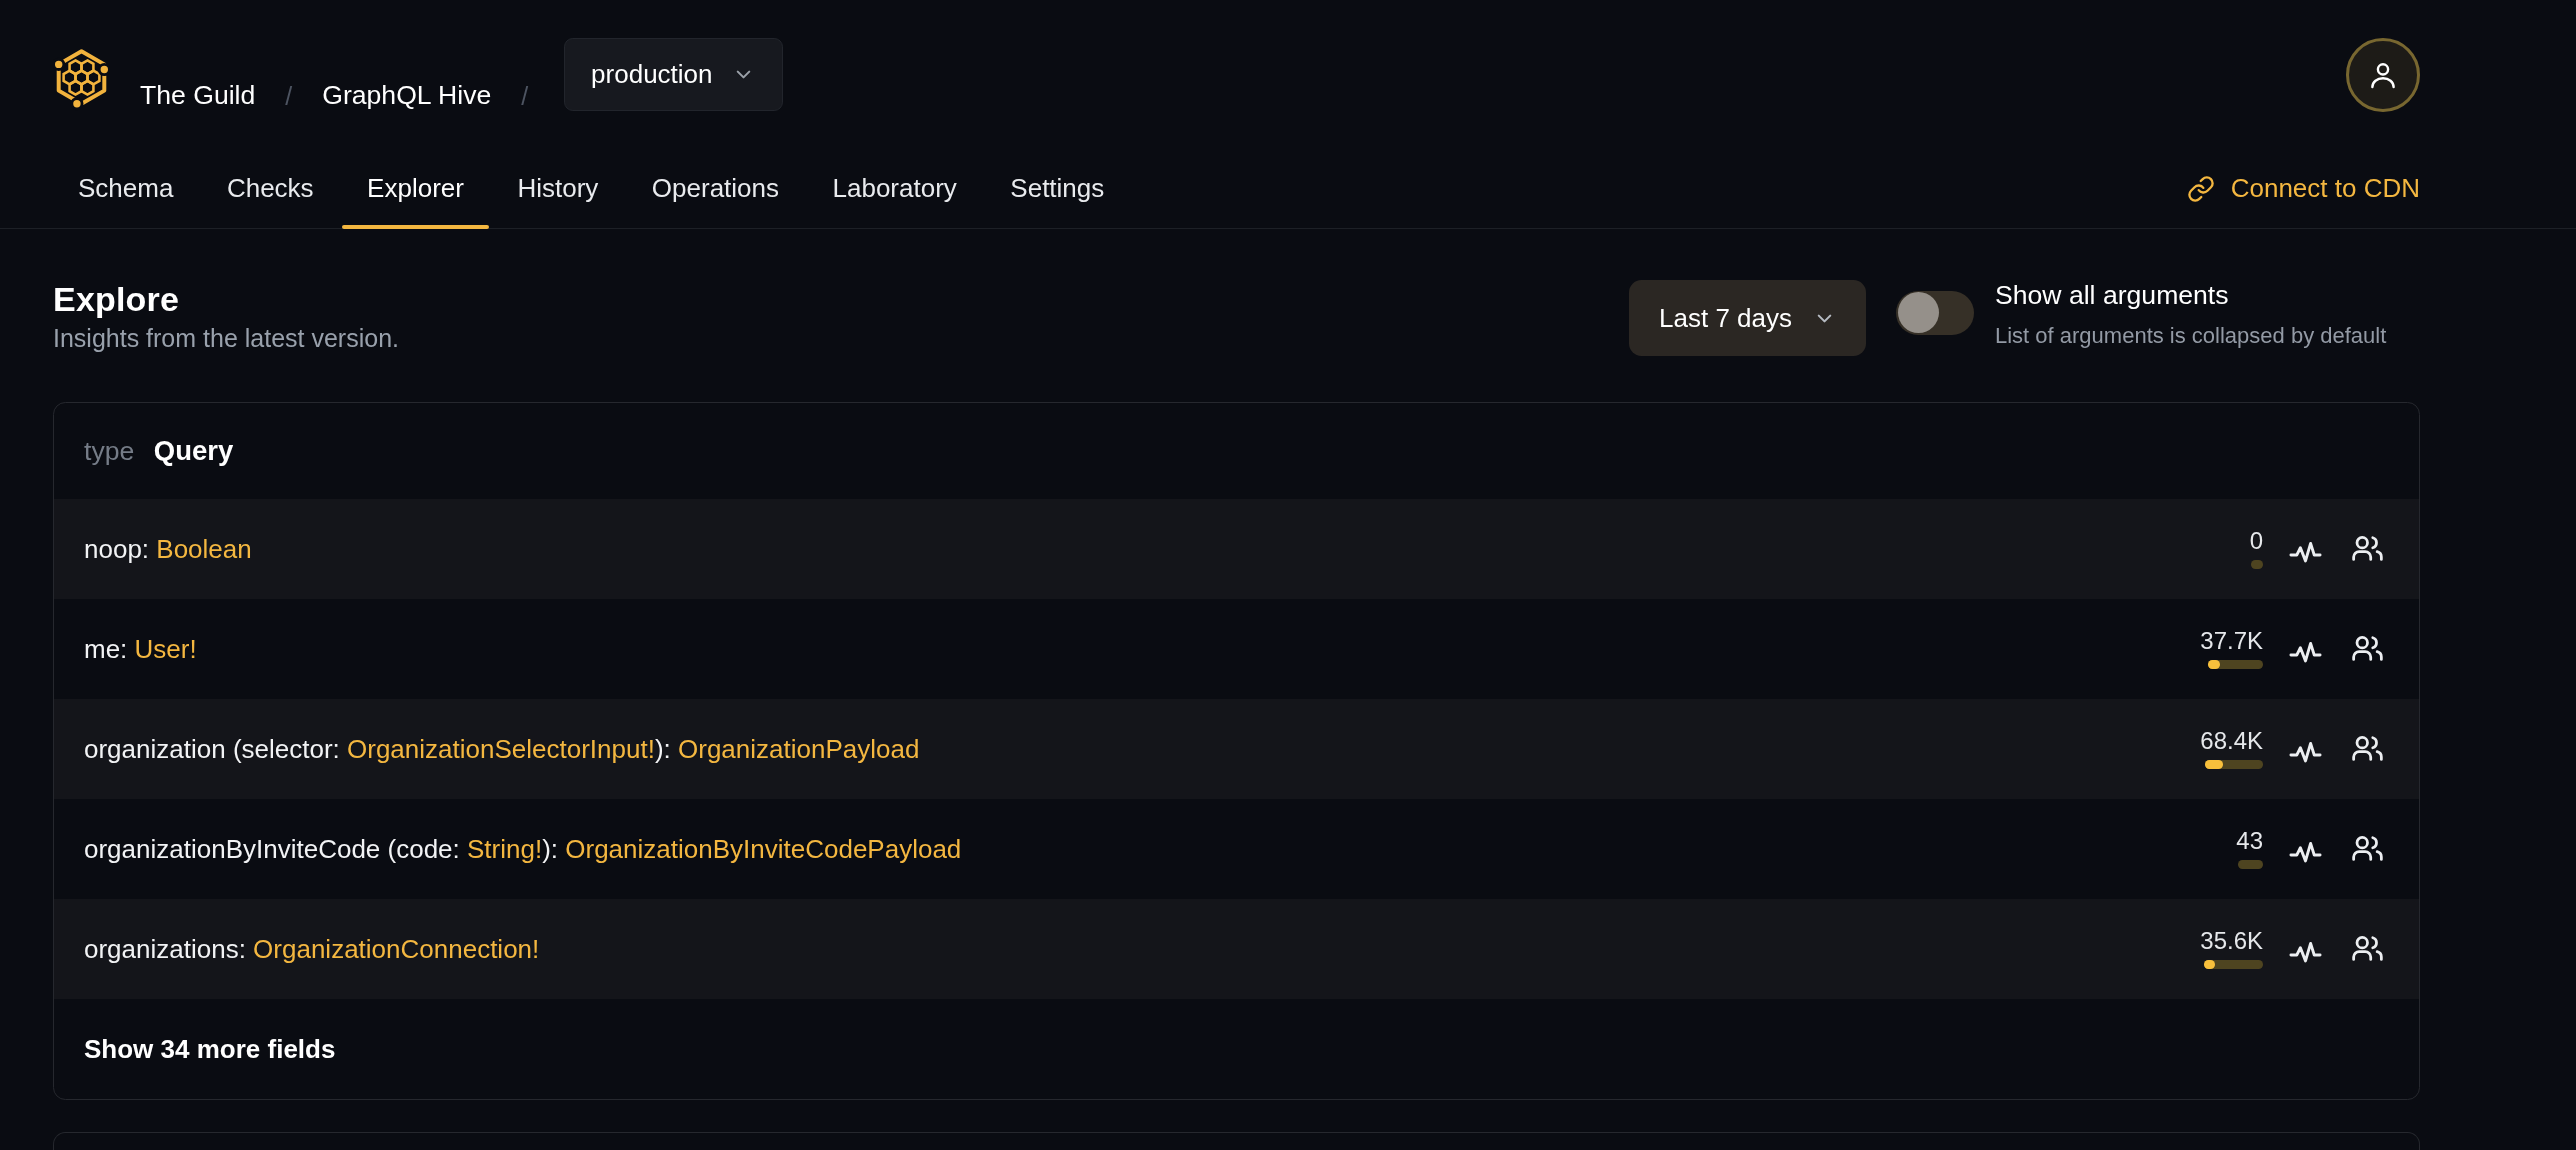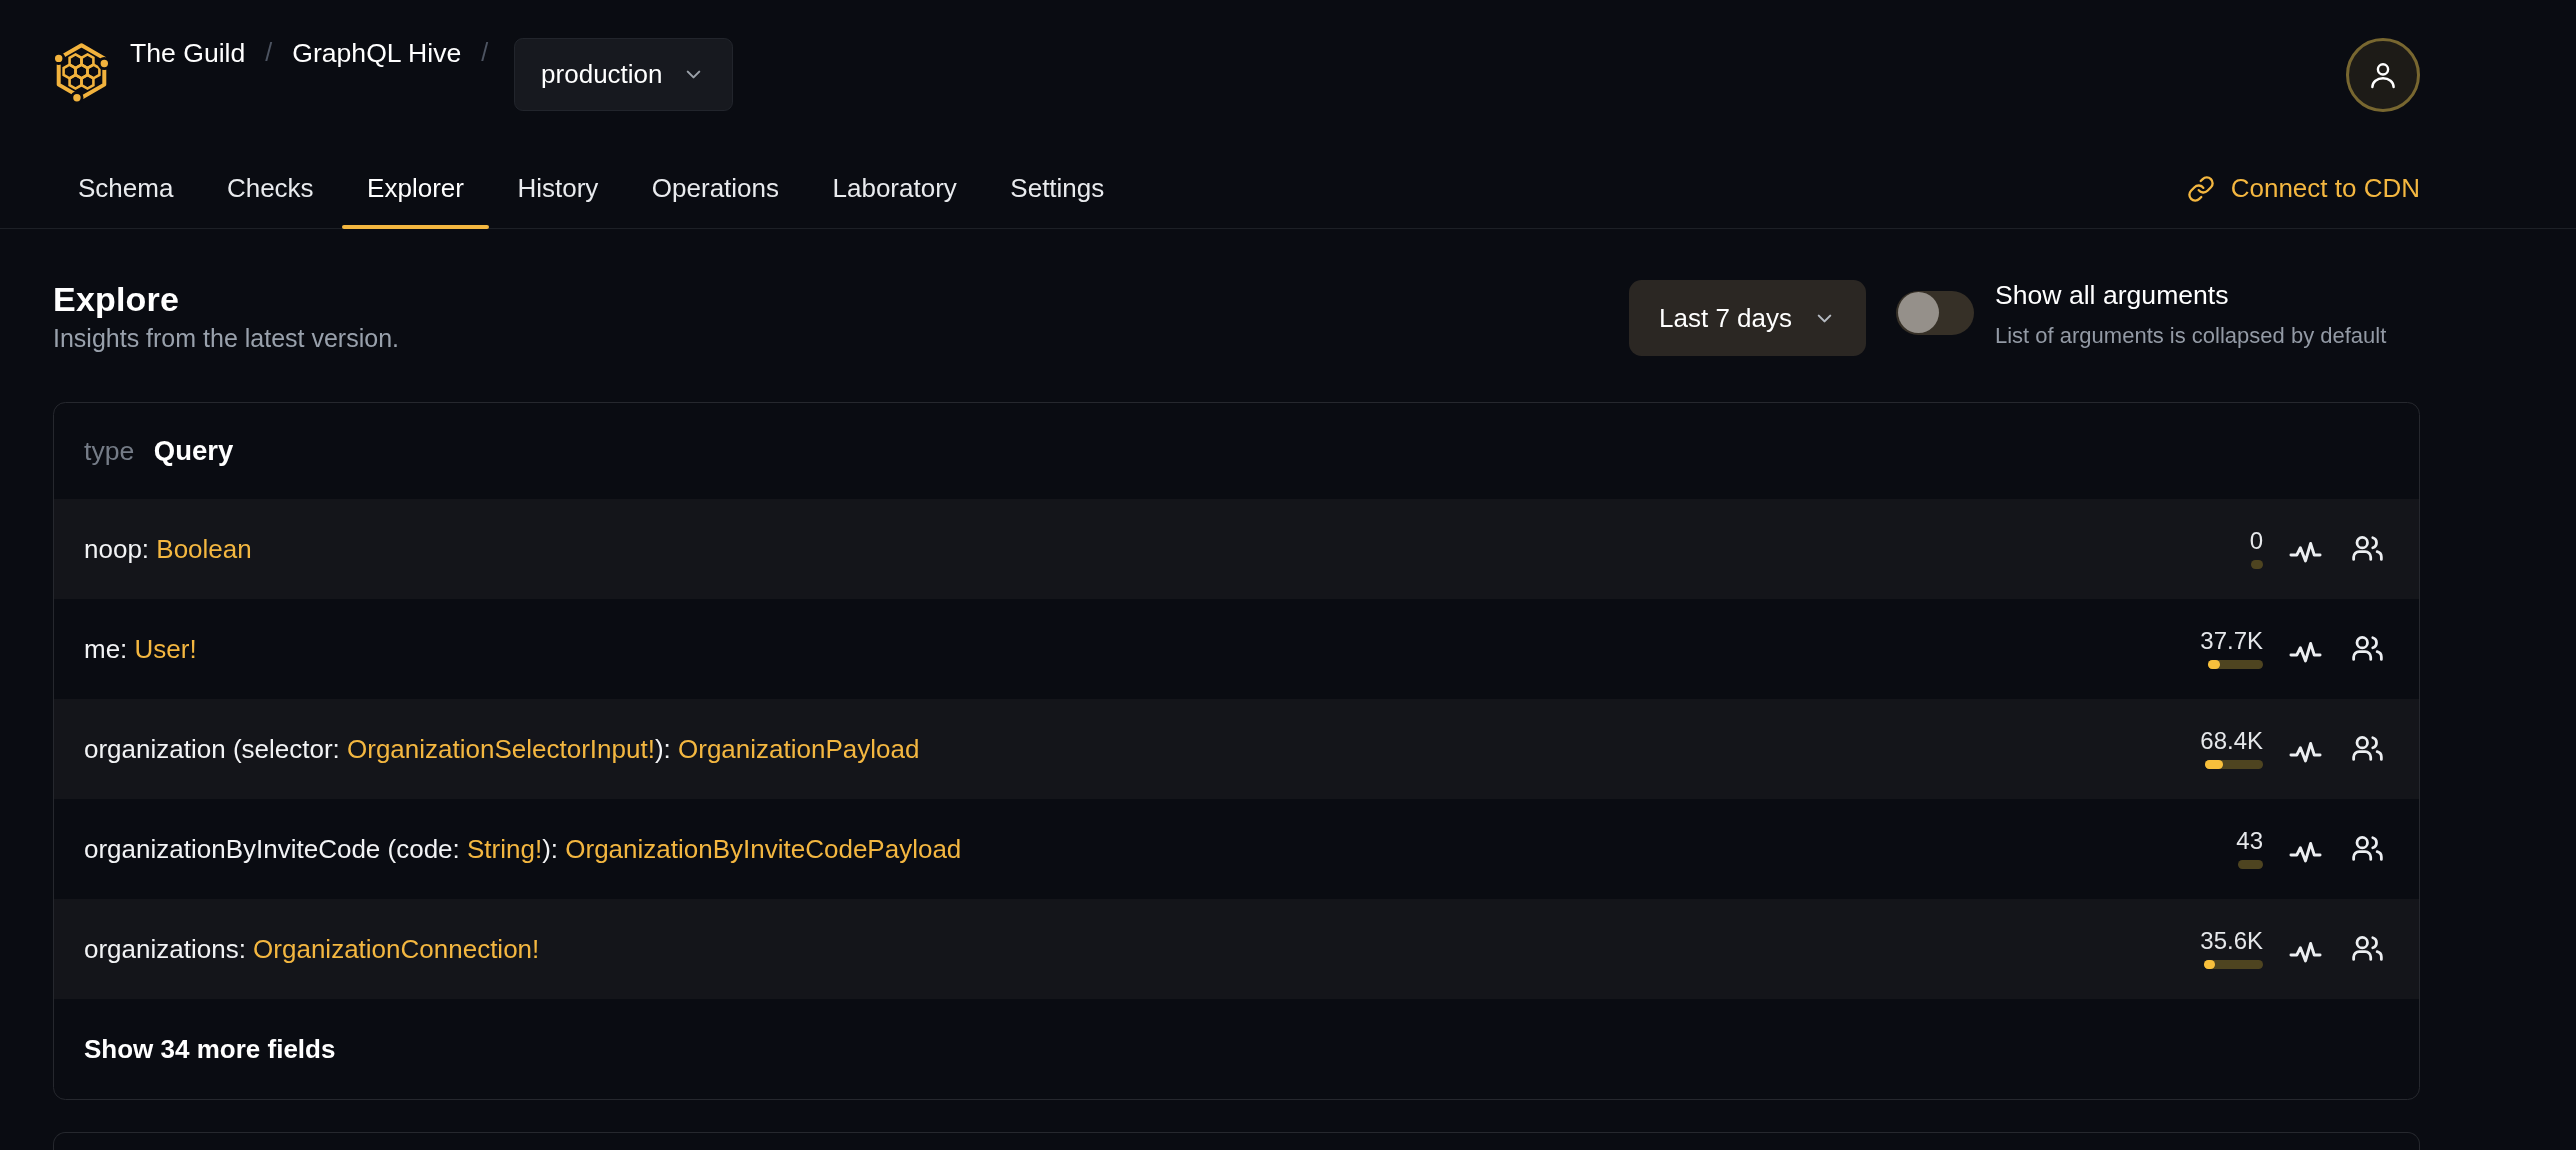--- a/index.html
+++ b/index.html
@@ -7,21 +7,21 @@
   body {
     background:#0a0c12;
     color:#f2f3f5;
     font-family:"Liberation Sans","DejaVu Sans",sans-serif;
     -webkit-font-smoothing:antialiased;
   }
   .px { padding-left:53px; padding-right:156px; }
 
   
   .top-header { height:149px; display:flex; align-items:center; justify-content:space-between; }
-  .crumbs { display:flex; align-items:flex-start; gap:20px; }
+  .crumbs { display:flex; align-items:flex-end; gap:30px; }
   .logo-link { display:flex; align-items:center; }
   .crumb { font-size:26.6px; font-weight:500; color:#ffffff; text-decoration:none; cursor:pointer; }
   .crumb-sep { font-size:25px; color:#4d5461; }
   .target-btn {
     margin-left:5.3px; display:flex; align-items:center; gap:19.5px;
     background:#17191f; border:0.9px solid #22252c; border-radius:8.9px;
     height:73px; padding:0 26.6px; color:#fff; font-size:26px; font-weight:500; cursor:pointer;
   }
   .avatar-btn {
     width:74px; height:74px; border-radius:50%;

